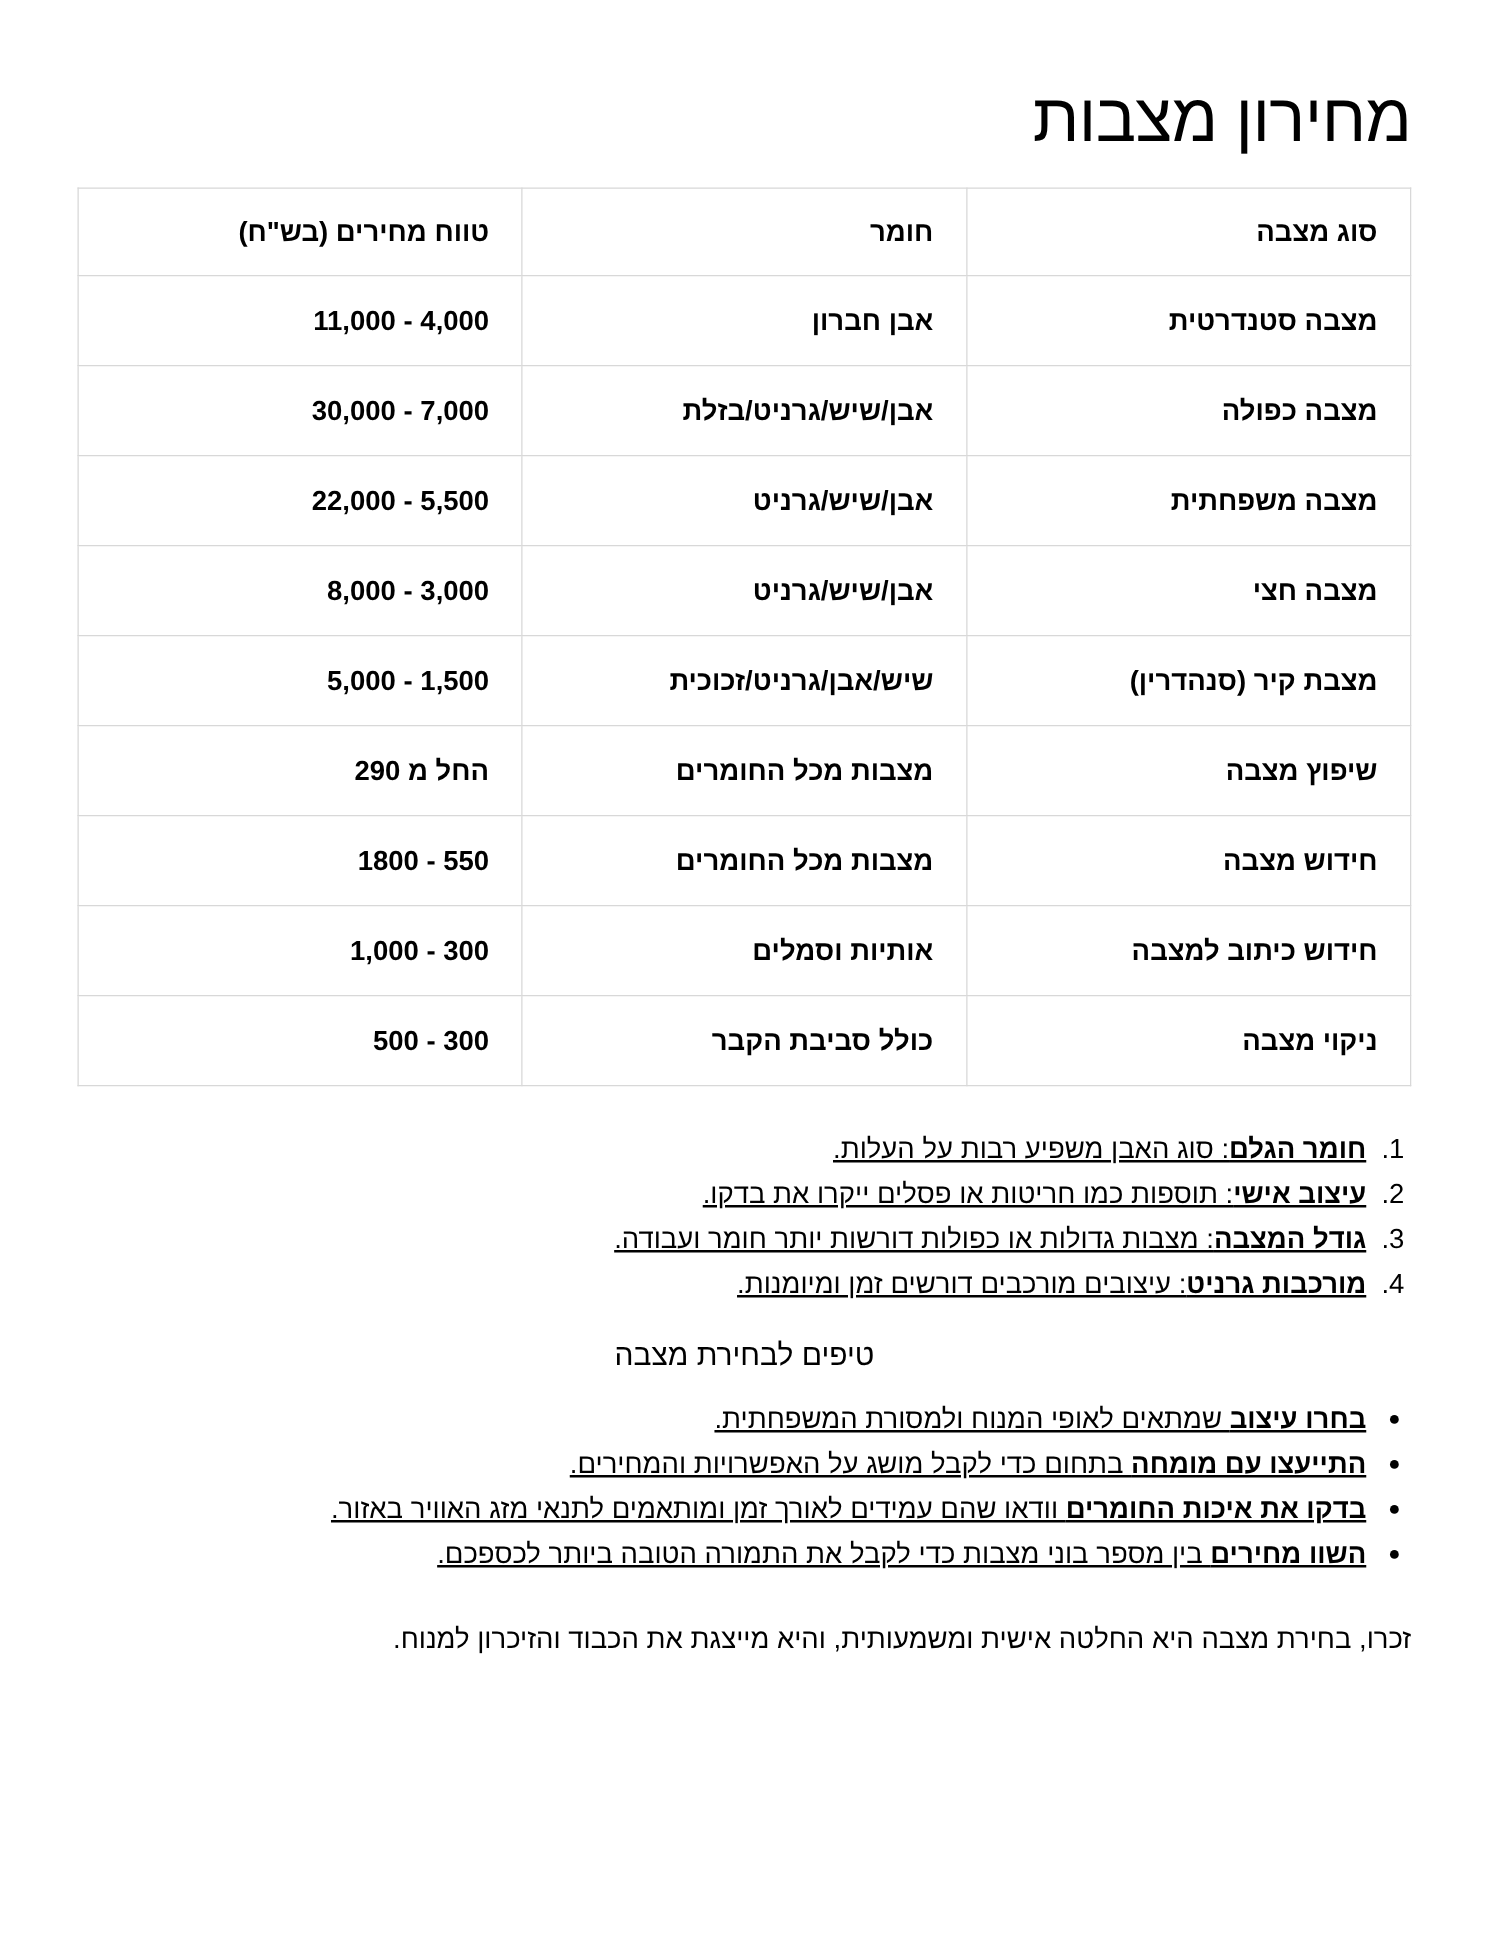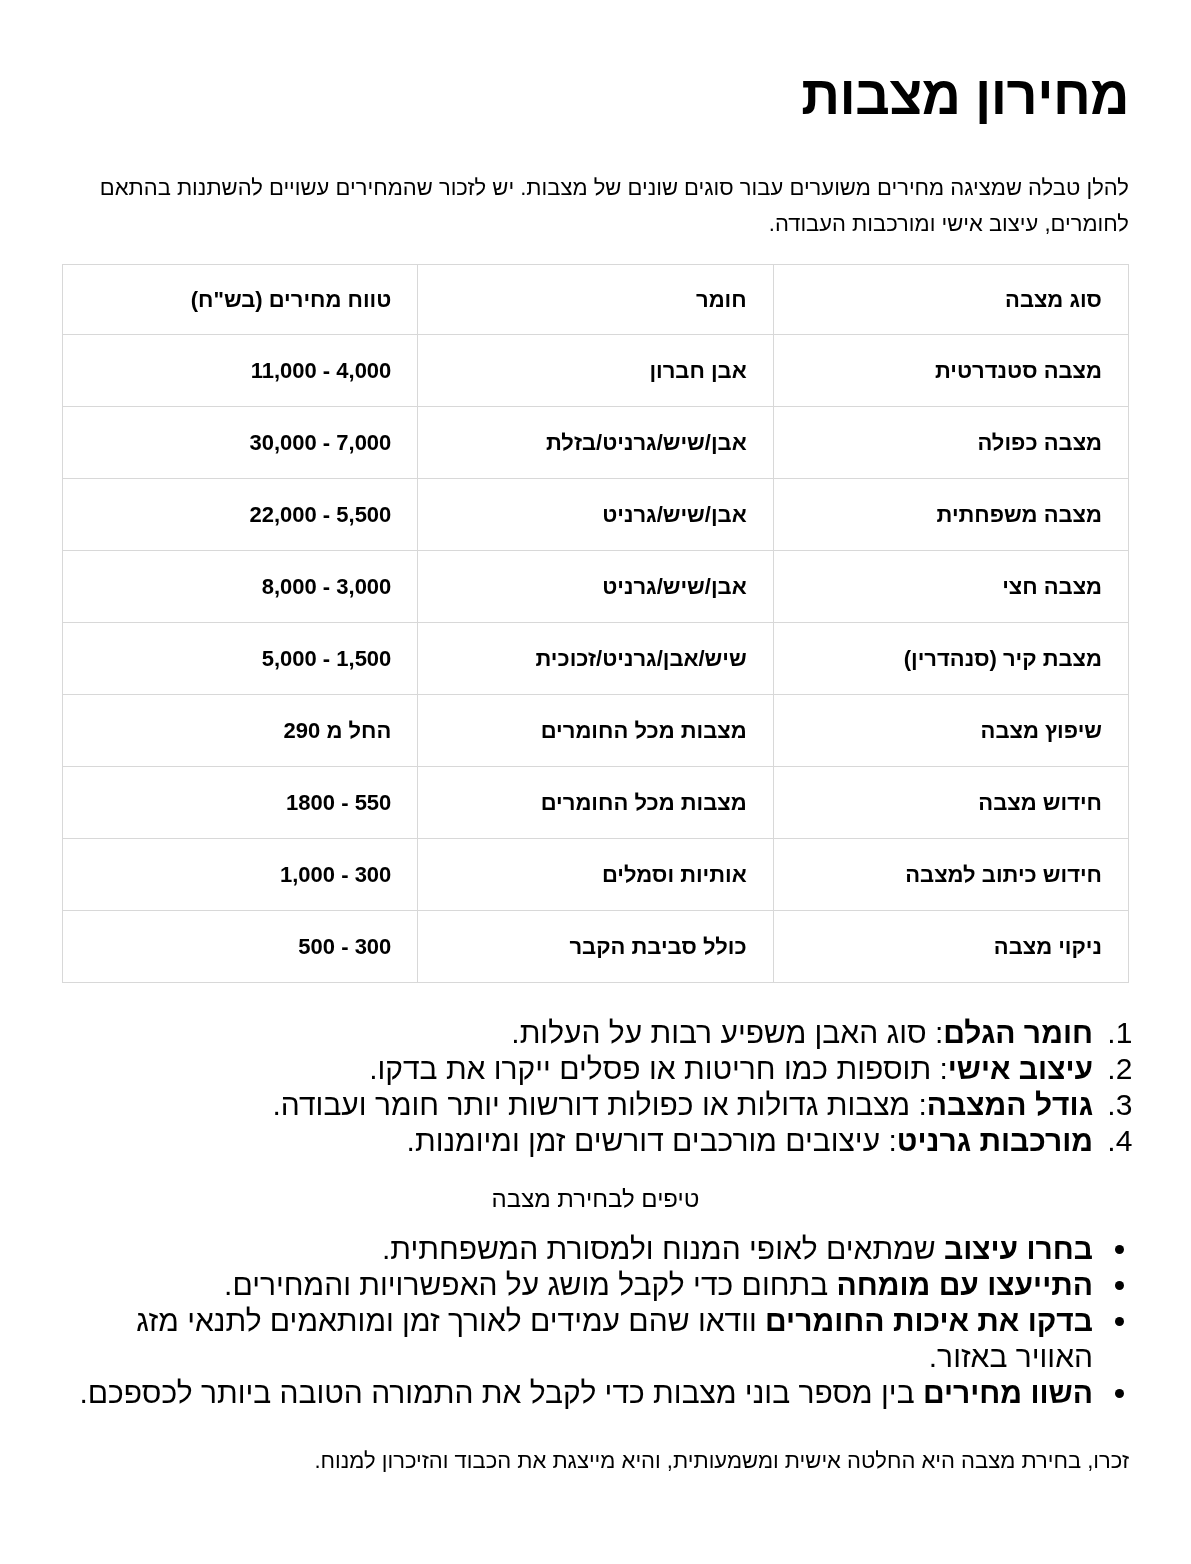--- a/index.html
+++ b/index.html
@@ -6,21 +6,21 @@
   html, body { background: #ffffff; }
   body {
     width: 1191px; height: 1564px; overflow: hidden;
     font-family: "Liberation Sans", "DejaVu Sans", sans-serif;
     color: #000000;
     direction: rtl;
   }
   .page { padding: 62px 62px 0 62px; text-align: right; }
 
   h1.doc-title {
-    font-size: 54px; line-height: 66px; font-weight: 700;
+    font-size: 54px; line-height: 66px; font-weight: 400;
     letter-spacing: -0.5px;
   }
   p.intro {
     margin-top: 42px;
     font-size: 22px; line-height: 36px;
   }
 
   table.pricing {
     margin-top: 22px;
     width: 100%;
@@ -43,38 +43,38 @@
     font-size: 30px; line-height: 38px; font-weight: 400;
   }
   h3.sub-heading {
     margin-top: 24px;
     font-size: 24px; line-height: 32px; font-weight: 400; text-align: center;
   }
 
   ol.factors-list { margin-top: 32px; padding-right: 30px; }
   ul.tips-list    { margin-top: 16px; padding-right: 30px; }
   ol.factors-list li, ul.tips-list li {
-    font-size: 30px; line-height: 36px;
+    font-size: 22px; line-height: 36px;
     padding-right: 6px;
+    text-decoration: underline;
   }
   li strong { font-weight: 700; }
 
   p.outro {
     margin-top: 32px;
     font-size: 22px; line-height: 36px;
   }
 </style>
 </head>
 <body>
 
 <div class="page">
 
   <h1 class="doc-title">מחירון מצבות</h1>
 
-  <p class="intro">להלן טבלה שמציגה מחירים משוערים עבור סוגים שונים של מצבות. יש לזכור שהמחירים עשויים להשתנות בהתאם לחומרים, עיצוב אישי ומורכבות העבודה.</p>
 
   <table class="pricing">
     <thead>
       <tr>
         <th>סוג מצבה</th>
         <th>חומר</th>
         <th>טווח מחירים (בש"ח)</th>
       </tr>
     </thead>
     <tbody>

